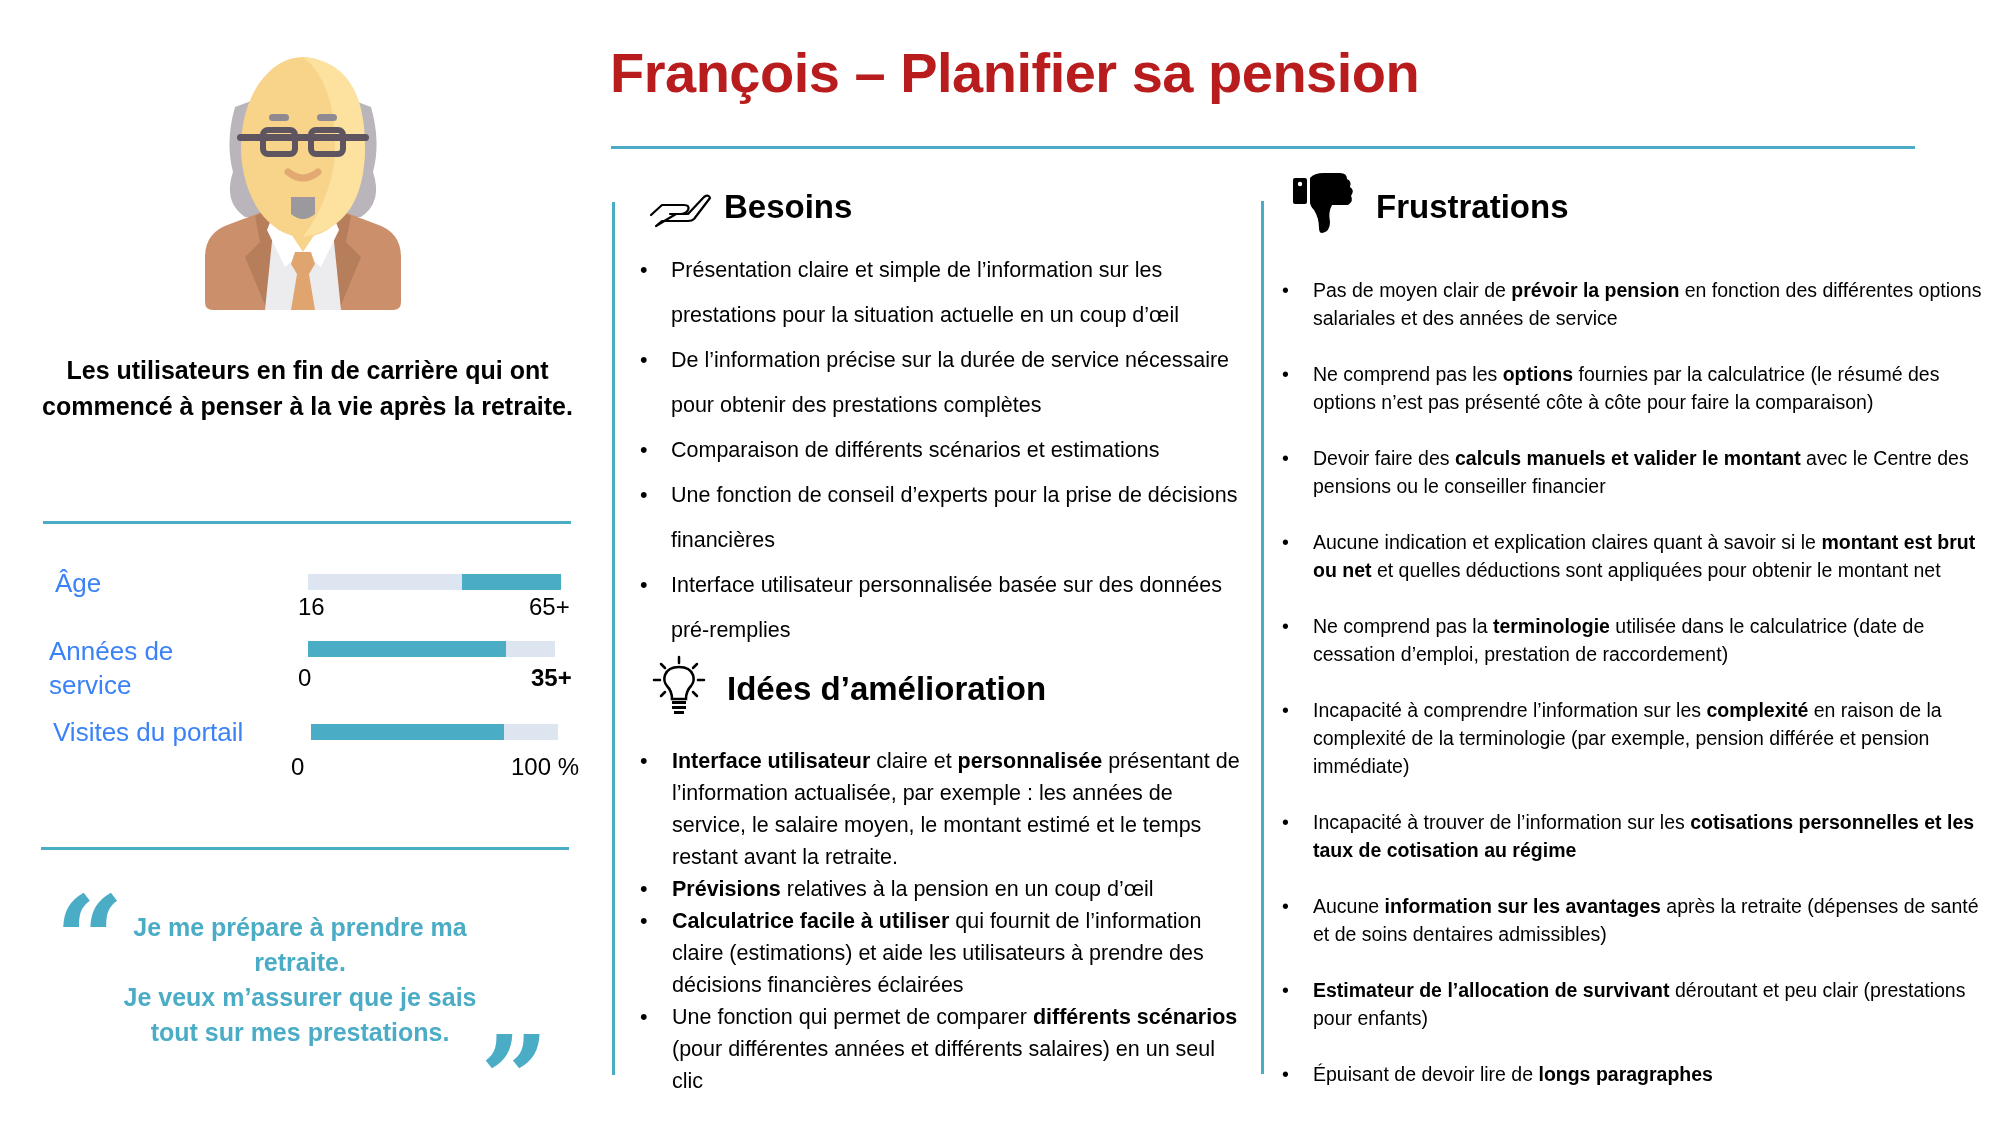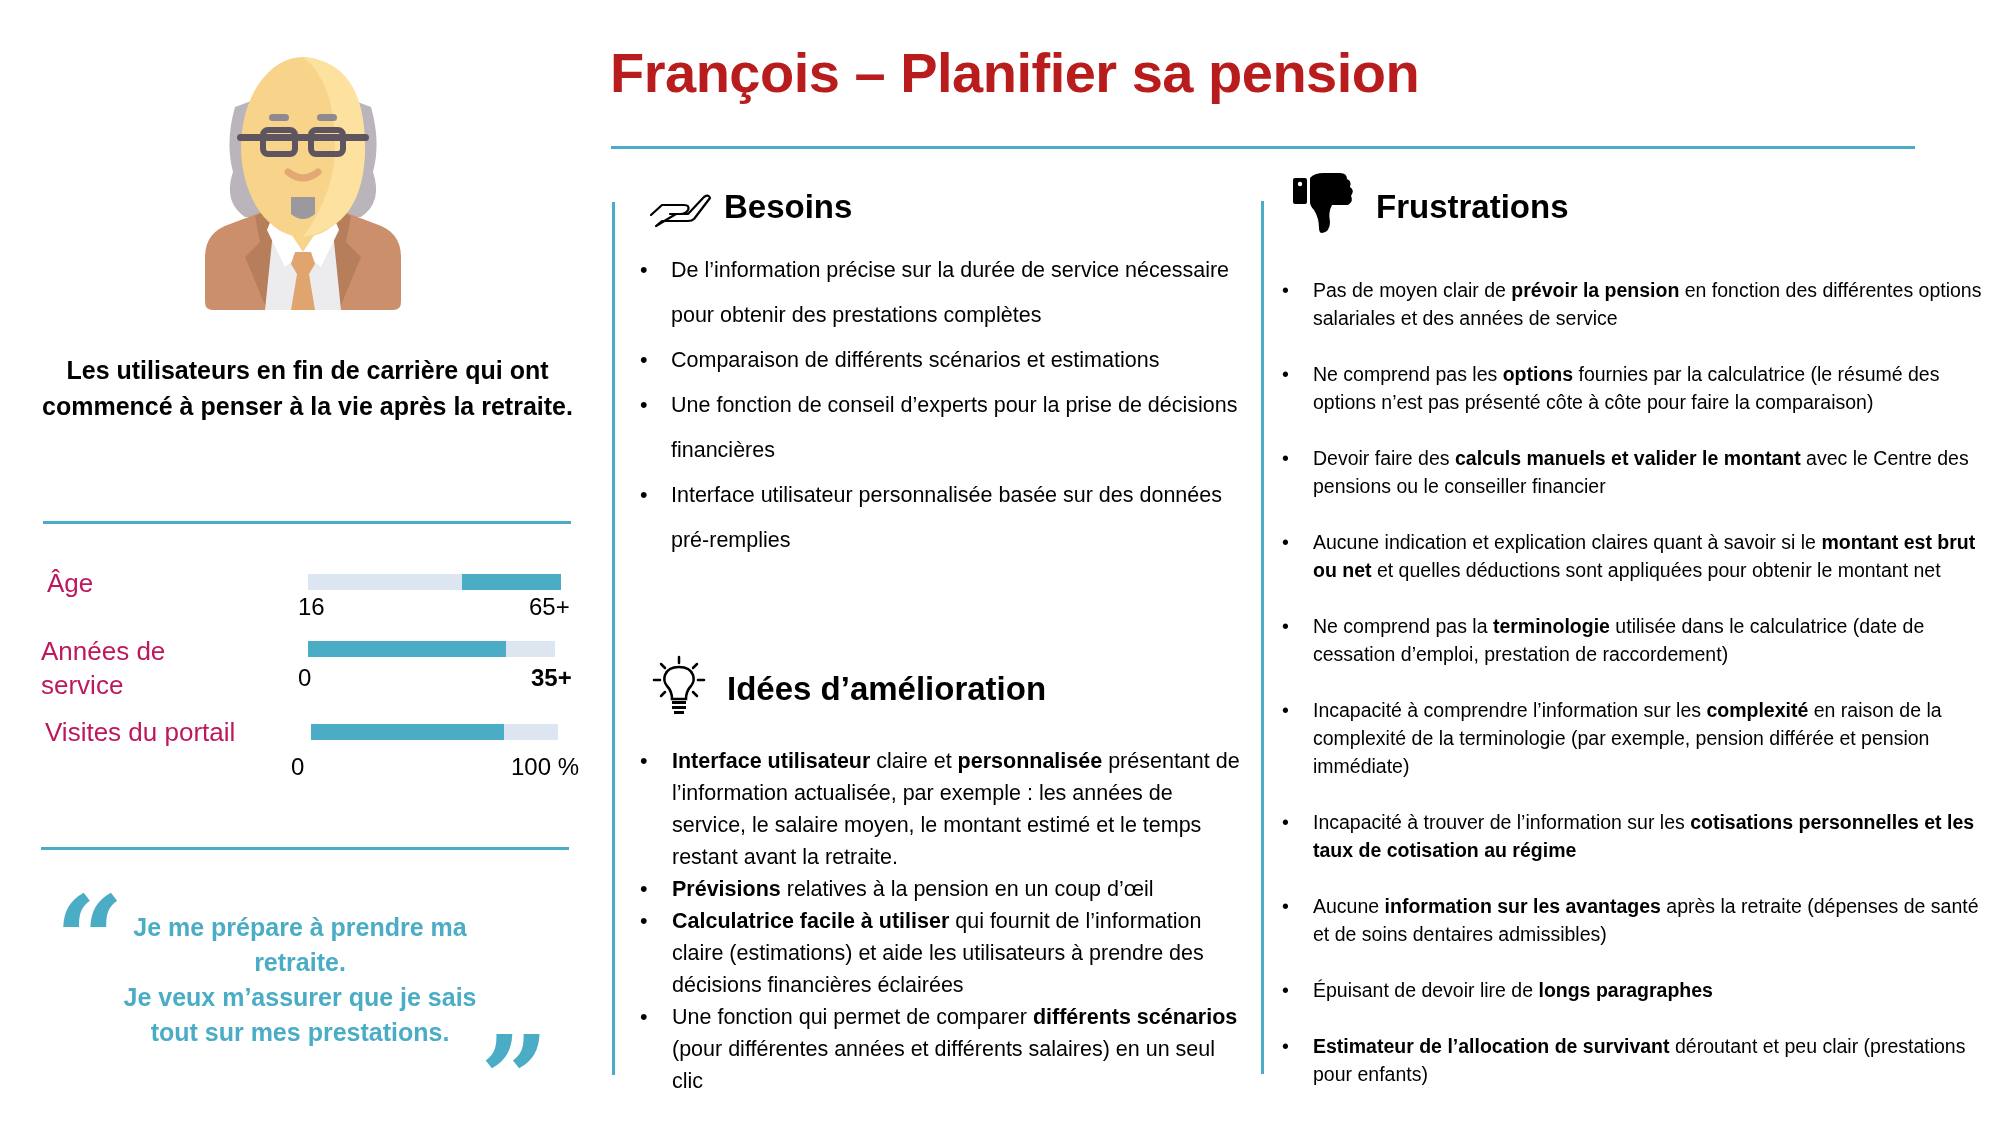--- a/index.html
+++ b/index.html
@@ -10,21 +10,21 @@
   .vline { position:absolute; width:3px; background:#4BACC6; }
 
   
   #title { left:610px; top:40px; font-size:56px; font-weight:bold; color:#b91c1c;
            letter-spacing:-0.5px; white-space:nowrap; line-height:66px; }
 
   
   #avatar { left:205px; top:52px; width:196px; height:260px; }
   #persona-desc { left:20px; top:352px; width:575px; text-align:center; font-size:25px;
                   font-weight:bold; color:#000000; line-height:36px; }
-  .stat-label { position:absolute; font-size:26px; line-height:34px; color:#be185d; }
+  .stat-label { position:absolute; font-size:26px; line-height:34px; color:#3b82f6;margin-left:8px; }
   .bar-track { position:absolute; height:16px; background:#DCE5F0; }
   .bar-fill  { position:absolute; height:16px; background:#4BACC6; top:0; }
   .tick { position:absolute; font-size:24px; line-height:28px; color:#000; }
 
   #quote-open { left:55px; top:880px; font-size:120px; font-weight:bold; color:#4BACC6;
                 font-family:"DejaVu Serif", serif; line-height:120px; }
   #quote-close { left:480px; top:1020px; font-size:120px; font-weight:bold; color:#4BACC6;
                  font-family:"DejaVu Serif", serif; line-height:120px; }
   #quote-text { left:110px; top:910px; width:380px; text-align:center; font-size:25px;
                 font-weight:bold; color:#4BACC6; line-height:35px; }
@@ -133,20 +133,21 @@
 <div class="vline" style="left:612px; top:202px; height:873px;"></div>
 
 <div class="abs" style="left:648px; top:193px; width:64px; height:36px;">
   <svg width="64" height="36" viewBox="0 0 64 36">
     <path d="M3 22 L14 12 L36 12 Q42 12 40 17 Q38 21 32 21 L22 21 M28 21 L40 21 L56 4 Q61 1 62 5 L46 26 Q44 28 40 28 L14 28 L8 33 Z" fill="none" stroke="#000" stroke-width="2.2" stroke-linejoin="round" stroke-linecap="round"></path>
   </svg>
 </div>
 <div class="sec-head" style="left:724px; top:188px;">Besoins</div>
 
 <ul id="besoins-list" class="abs">
+  <li>Présentation claire et simple de l’information sur les prestations pour la situation actuelle en un coup d’œil</li>
   <li>De l’information précise sur la durée de service nécessaire pour obtenir des prestations complètes</li>
   <li>Comparaison de différents scénarios et estimations</li>
   <li>Une fonction de conseil d’experts pour la prise de décisions financières</li>
   <li>Interface utilisateur personnalisée basée sur des données pré-remplies</li>
 </ul>
 
 <div class="abs" style="left:652px; top:655px; width:54px; height:64px;">
   <svg width="54" height="64" viewBox="0 0 54 64">
     <g stroke="#000" stroke-width="2.5" stroke-linecap="round" fill="none">
       <line x1="27" y1="2" x2="27" y2="8"></line>
@@ -210,18 +211,18 @@
   <li>
     <span>Incapacité à comprendre l’information sur les </span><b>complexité</b><span> en raison de la complexité de la terminologie (par exemple, pension différée et pension immédiate)</span>
   </li>
   <li>
     <span>Incapacité à trouver de l’information sur les </span><b>cotisations personnelles et les taux de cotisation au régime</b>
   </li>
   <li>
     <span>Aucune </span><b>information sur les avantages</b><span> après la retraite (dépenses de santé et de soins dentaires admissibles)</span>
   </li>
   <li>
+    <b>Estimateur de l’allocation de survivant</b><span> déroutant et peu clair (prestations pour enfants)</span>
+  </li>
+  <li>
     <span>Épuisant de devoir lire de </span><b>longs paragraphes</b>
   </li>
-  <li>
-    <b>Estimateur de l’allocation de survivant</b><span> déroutant et peu clair (prestations pour enfants)</span>
-  </li>
 </ul>
 
 </body></html>

